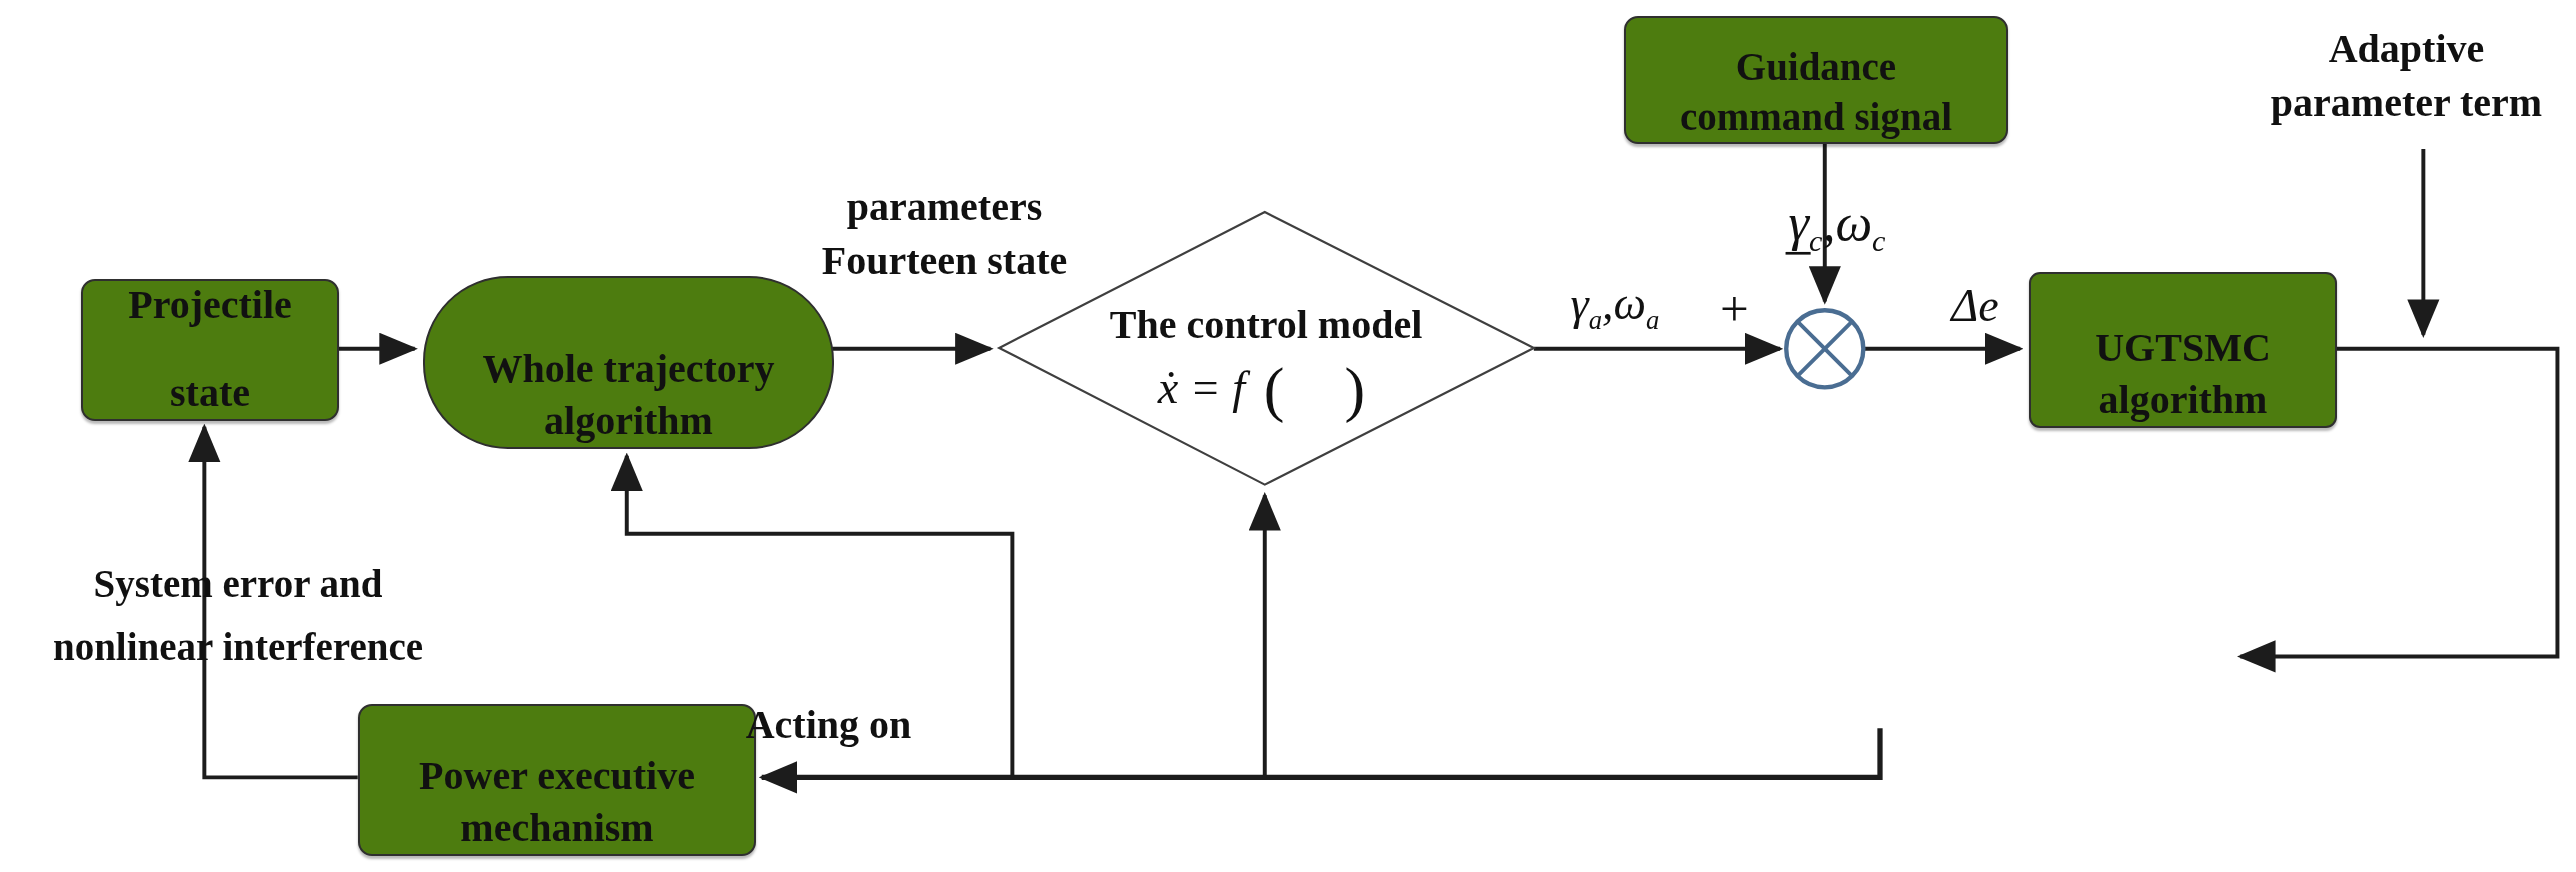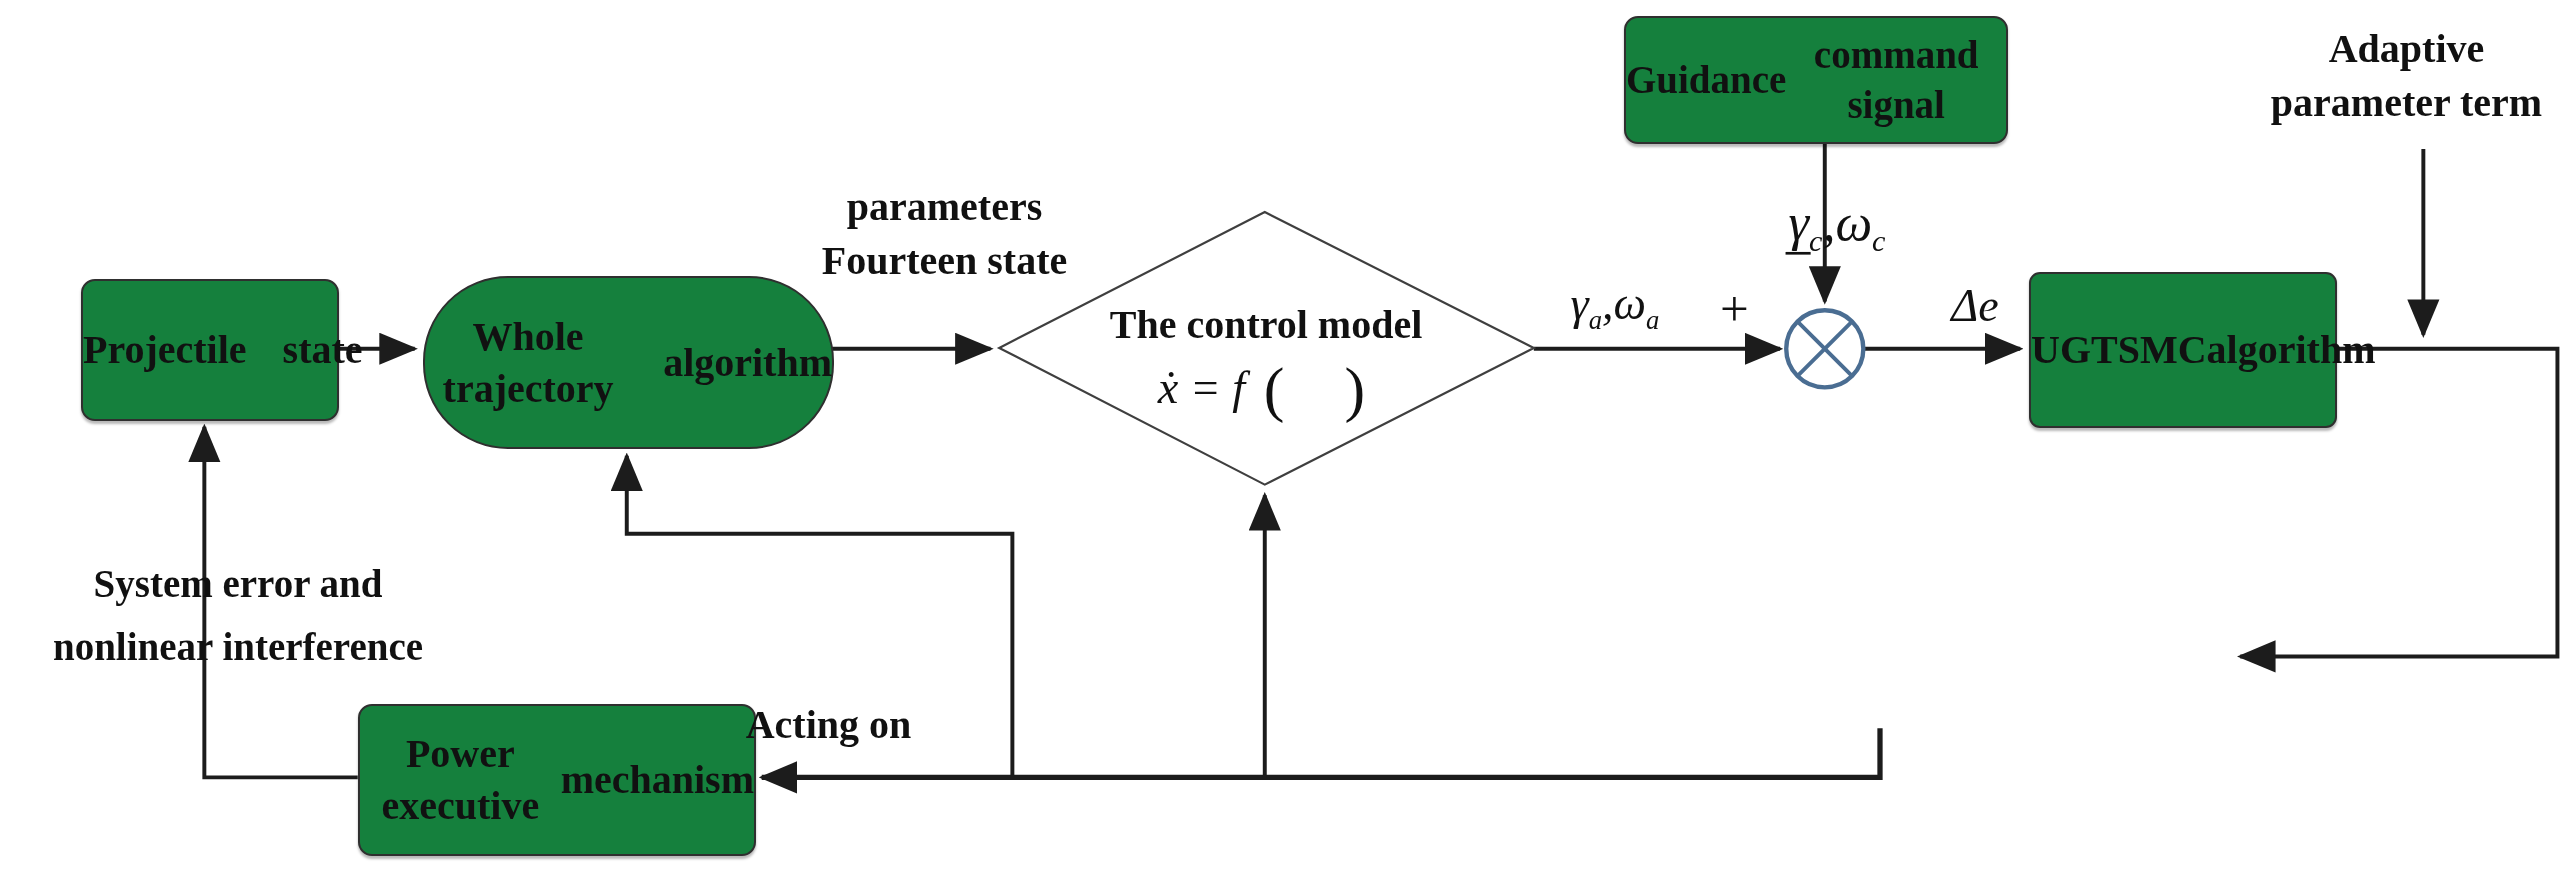--- a/index.html
+++ b/index.html
@@ -2,26 +2,26 @@
 <html style="font-size:14px"><head>
 <meta charset="utf-8">
 <style>
   html,body{margin:0;padding:0;background:#ffffff;}
   .canvas{
     position:relative;width:2576px;height:872px;background:#ffffff;overflow:hidden;
     font-family:"Liberation Serif",serif;color:#111;
   }
   .layer-svg{position:absolute;left:0;top:0;z-index:0;}
   .box{
-    position:absolute;z-index:2;background:#15803d;border:2.6px solid #2f2f2f;border-radius:14px;
-    display:flex;align-items:center;justify-content:space-between;
+    position:absolute;z-index:2;background:#4d7c0f;border:2.6px solid #2f2f2f;border-radius:14px;
+    display:flex;flex-direction:column;align-items:center;justify-content:flex-end;
     font-weight:bold;font-size:40px;line-height:52px;text-align:center;
     box-shadow:0 2.6px 2.6px rgba(0,0,0,0.28);
   }
-  .stadium{border-radius:85px;border-width:2.2px;box-shadow:none;gap:32px;}
+  .stadium{border-radius:85px;border-width:2.2px;box-shadow:none;}
   .thin-border{border-width:2.2px;}
   .lbl{
     position:absolute;z-index:3;text-align:center;font-weight:bold;font-size:40px;line-height:54px;
     white-space:nowrap;
   }
   .math{font-family:"Liberation Serif",serif;font-style:italic;font-weight:normal;}
   .sub{font-size:0.58em;vertical-align:-0.38em;font-style:italic;}
   .sign{font-weight:normal;font-family:"Liberation Serif",serif;}
   .eq-paren{font-size:1.55em;font-weight:normal;vertical-align:-0.12em;}
   .u-paren{font-size:1.35em;font-weight:normal;vertical-align:-0.10em;}

